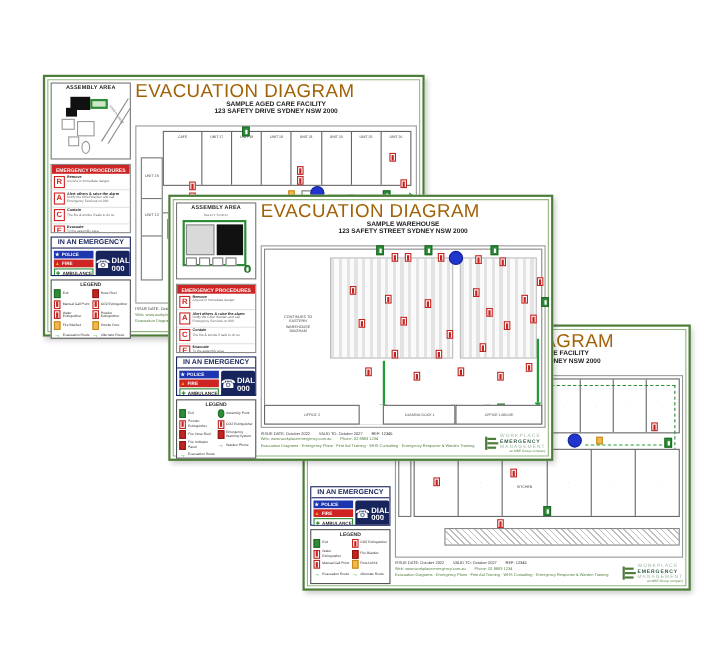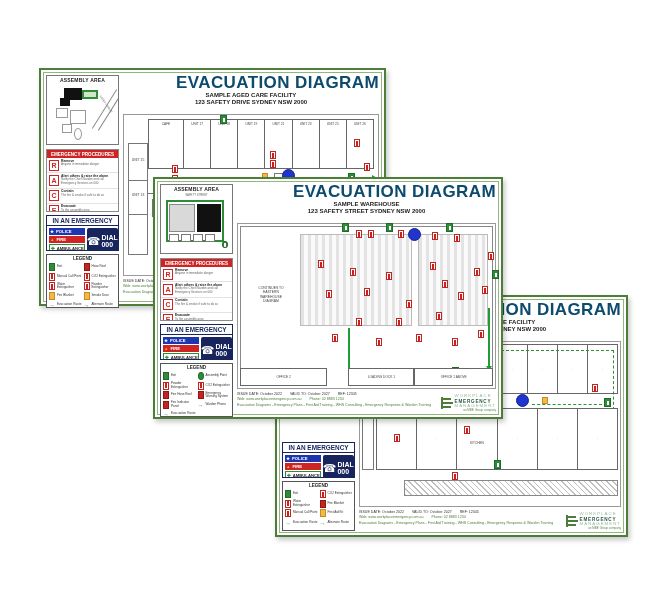--- a/index.html
+++ b/index.html
@@ -39,21 +39,21 @@
   .lg-item{display:flex;align-items:center;gap:2px;min-height:7px;}
   .lg-label{font-size:3.1px;color:#333;line-height:1;}
   .ic{flex:0 0 6px;height:8px;border:1px solid;box-sizing:border-box;}
   .ic-exit{background:#2e8b37;border-color:#1e6b27;}
   .ic-red{background:linear-gradient(#c42420,#c42420) center/2px 5px no-repeat #fff;border-color:#c42420;}
   .ic-redfill{background:#c42420;border-color:#8f1713;}
   .ic-amber{background:#efb94e;border-color:#c98a1e;}
   .ic-route{border:none;color:#1f9d35;font-size:6px;font-weight:bold;line-height:8px;}
   
   .main{position:absolute;left:82px;top:4px;right:5px;bottom:4px;}
-  .title{color:#0c4a6e;font-weight:bold;font-size:17px;text-align:right;letter-spacing:.4px;line-height:1.05;}
+  .title{color:#a16207;font-weight:normal;font-size:17px;text-align:left;letter-spacing:.4px;line-height:1.05;}
   .sub{font-size:6px;font-weight:bold;text-align:center;color:#1a1a1a;line-height:1.2;}
   .plan{position:absolute;left:0;right:0;top:40px;bottom:24px;border:1px solid #999;background:#fff;}
   .footer{position:absolute;left:0;right:0;bottom:0;height:21px;font-size:3.6px;color:#333;}
   .f-line{display:flex;gap:8px;line-height:1.5;}
   .f-green{color:#4e7d3a;}
   .logo{position:absolute;right:0;bottom:1px;display:flex;align-items:center;gap:2px;}
   .logo-ic{width:10px;height:12px;border-left:2px solid #4e7d3a;position:relative;}
   .logo-ic i{position:absolute;left:0;height:2px;background:#4e7d3a;display:block;}
   .logo-txt{line-height:1.1;}
   .logo-l1,.logo-l3{font-size:4.4px;letter-spacing:1px;color:#9ab7a0;}

